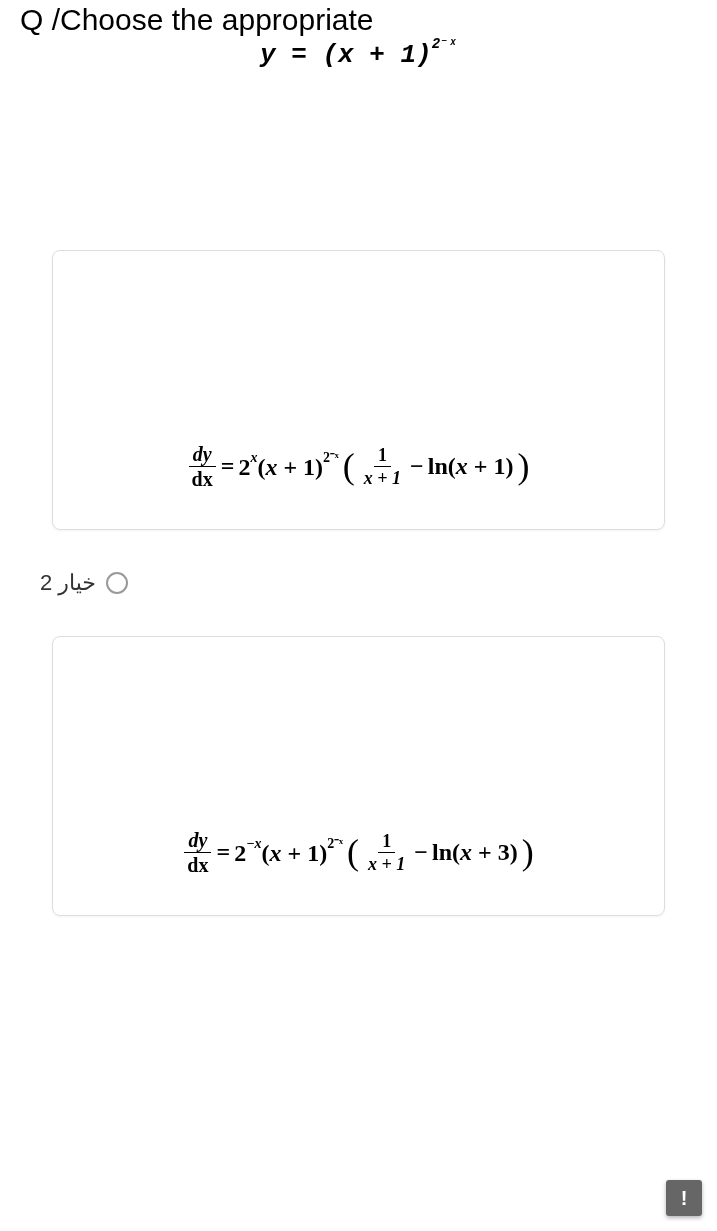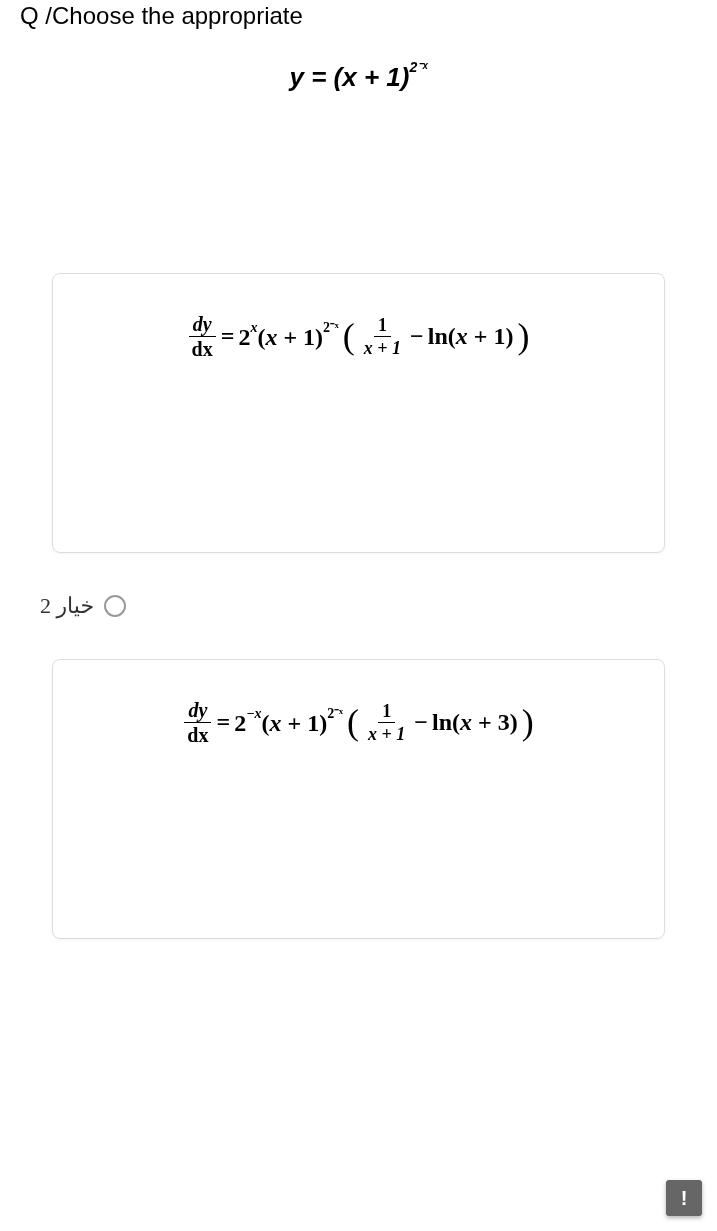--- a/index.html
+++ b/index.html
@@ -8,41 +8,40 @@
       box-sizing: border-box;
     }
     body {
       font-family: Arial, sans-serif;
       background: #ffffff;
       width: 717px;
       height: 1231px;
       position: relative;
     }
     .question-header {
-      font-size: 24px;
+      font-size: 30px;
       color: #000;
       padding: 0 20px;
       line-height: 1.3;
     }
     .function-display {
       text-align: center;
-      margin-top: 30px;
       font-size: 26px;
       font-style: italic;
-      font-family: Liberation Sans, sans-serif;
+      font-family: Liberation Mono, monospace;
       font-weight: bold;
     }
     .option-card {
       border: 1px solid #ddd;
       border-radius: 8px;
       margin: 30px 52px;
       padding: 40px 30px;
       min-height: 280px;
       display: flex;
-      align-items: flex-start;
+      align-items: flex-end;
       justify-content: center;
       box-shadow: 0 1px 3px rgba(0,0,0,0.05);
     }
     .option-card.first {
       margin-top: 180px;
     }
     .formula {
       font-family: 'Times New Roman', serif;
       font-size: 24px;
       white-space: nowrap;
@@ -93,21 +92,20 @@
       font-size: 36px;
       font-weight: normal;
     }
     .radio-section {
       display: flex;
       align-items: center;
       justify-content: flex-end;
       padding: 10px 70px 10px 40px;
       gap: 10px;
       direction: rtl;
-      font-family: Liberation Serif, serif;
     }
     .radio-circle {
       width: 22px;
       height: 22px;
       border: 2px solid #999;
       border-radius: 50%;
       display: inline-block;
     }
     .radio-label {
       font-size: 22px;

